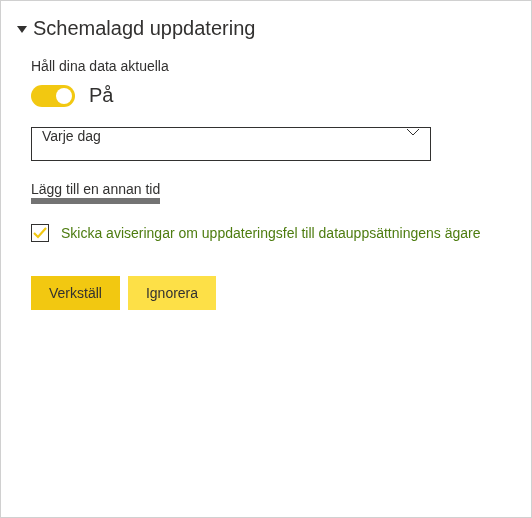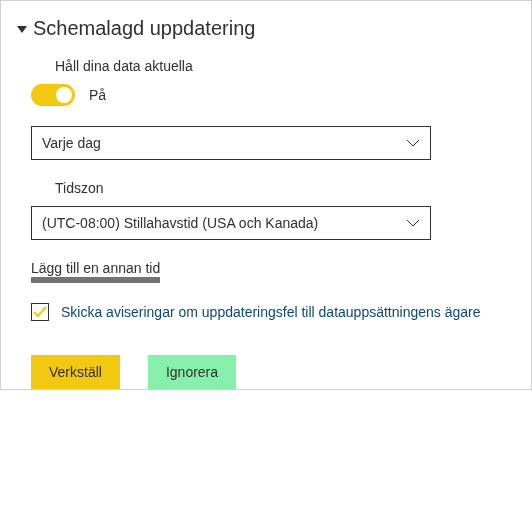--- a/index.html
+++ b/index.html
@@ -5,21 +5,21 @@
   * { box-sizing: border-box; }
   body {
     margin: 0;
     font-family: "Segoe UI", Arial, sans-serif;
     font-size: 13px;
     color: #323130;
     background: #fff;
   }
   .panel {
     width: 532px;
-    height: 390px;
+    height: 518px;
     border: 1px solid #d0d0d0;
     padding: 16px 26px 20px 16px;
   }
   .section-header {
     display: flex;
     align-items: center;
     margin-bottom: 18px;
     cursor: pointer;
   }
   .caret {
@@ -34,21 +34,20 @@
     font-size: 20px;
     font-weight: 400;
     color: #323130;
   }
   .content { padding-left: 14px; }
   .field { margin-bottom: 20px; }
   .label {
     font-size: 14px;
     color: #323130;
     margin-bottom: 10px;
-    margin-left: 24px;
   }
   .toggle-row {
     display: flex;
     align-items: center;
     gap: 14px;
   }
   .toggle {
     width: 44px;
     height: 22px;
     background: #f2c811;
@@ -59,30 +58,29 @@
   .toggle-knob {
     width: 16px;
     height: 16px;
     background: #fff;
     border-radius: 50%;
     position: absolute;
     top: 3px;
     right: 3px;
   }
   .toggle-state {
-    font-size: 14px;
+    font-size: 20px;
     color: #323130;
   }
   .select {
     width: 400px;
     height: 34px;
     border: 1px solid #323130;
     background: #fff;
     display: flex;
-    align-items: center;
     justify-content: space-between;
     padding: 0 10px;
     cursor: pointer;
     font-size: 14px;
   }
   .chevron-down svg { display: block; }
   .link {
     display: inline-block;
     color: #323130;
     border-bottom: 6px solid #737373;
@@ -104,40 +102,40 @@
     background: #fff;
     display: flex;
     align-items: center;
     justify-content: center;
     cursor: pointer;
     flex-shrink: 0;
   }
   .checkbox svg { display: block; }
   .checkbox-label {
     font-size: 14px;
-    color: #0c4a6e;
+    color: #4d7c0f;
   }
   .button-row {
     display: flex;
-    gap: 28px;
+    gap: 8px;
   }
   .btn {
     height: 34px;
     padding: 0 18px;
     border: none;
     font-size: 14px;
     cursor: pointer;
     font-family: inherit;
   }
   .btn-primary {
     background: #f2c811;
     color: #323130;
   }
   .btn-secondary {
-    background: #86efac;
+    background: #fde047;
     color: #323130;
   }
 </style>
 </head>
 <body>
 
 <div class="panel">
 
   <div class="section-header">
     <div class="caret"></div>
@@ -160,31 +158,20 @@
       <div class="select">
         <span>Varje dag</span>
         <span class="chevron-down">
           <svg width="14" height="8" viewBox="0 0 14 8">
               <path d="M1 1 L7 7 L13 1" stroke="#323130" stroke-width="1" fill="none"></path>
             </svg>
         </span>
       </div>
     </div>
 
-    <div class="field">
-      <div class="label">Tidszon</div>
-      <div class="select">
-        <span>(UTC-08:00) Stillahavstid (USA och Kanada)</span>
-        <span class="chevron-down">
-          <svg width="14" height="8" viewBox="0 0 14 8">
-              <path d="M1 1 L7 7 L13 1" stroke="#323130" stroke-width="1" fill="none"></path>
-            </svg>
-        </span>
-      </div>
-    </div>
 
     <div class="field">
       <span class="link">Lägg till en annan tid</span>
     </div>
 
     <div class="checkbox-row">
       <div class="checkbox">
         <svg width="14" height="12" viewBox="0 0 14 12">
             <path d="M1 6 L5 10 L13 1" stroke="#f2c811" stroke-width="2.2" fill="none"></path>
           </svg>

